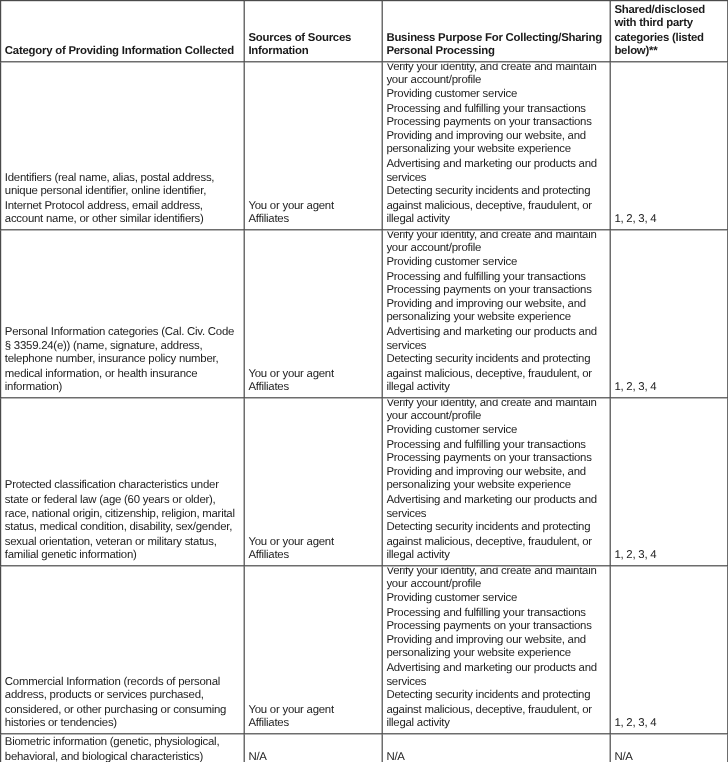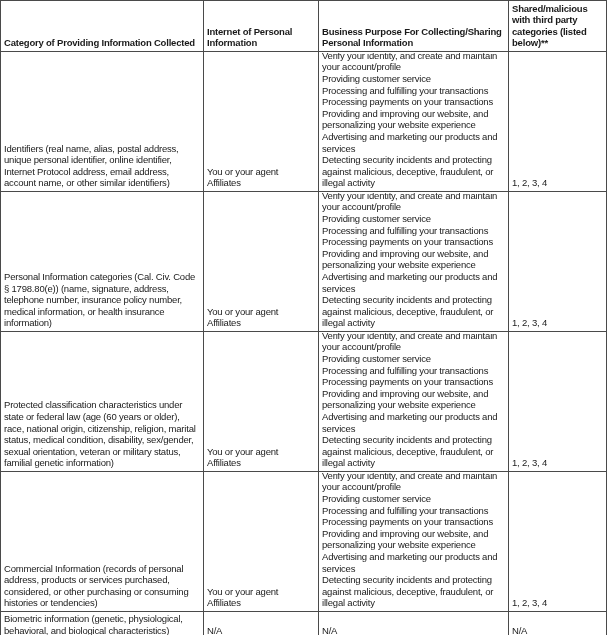--- a/index.html
+++ b/index.html
@@ -57,23 +57,23 @@
 <table class="pi-table">
   <colgroup>
     <col style="width:203px">
     <col style="width:115px">
     <col style="width:190px">
     <col style="width:98px">
   </colgroup>
   <thead>
     <tr>
       <th>Category of Providing Information Collected</th>
-      <th>Internet of Personal Information</th>
-      <th>Business Purpose For Collecting/Sharing Personal Information</th>
-      <th>Shared/malicious with third party categories (listed below)**</th>
+      <th>Sources of Sources Information</th>
+      <th>Business Purpose For Collecting/Sharing Personal Processing</th>
+      <th>Shared/disclosed with third party categories (listed below)**</th>
     </tr>
   </thead>
   <tbody>
       <tr>
         <td>Identifiers (real name, alias, postal address, unique personal identifier, online identifier, Internet Protocol address, email address, account name, or other similar identifiers)</td>
         <td>
           <div class="line">You or your agent</div>
           <div class="line">Affiliates</div>
         </td>
         <td>
@@ -83,21 +83,21 @@
             <div class="line">Processing and fulfilling your transactions</div>
             <div class="line">Processing payments on your transactions</div>
             <div class="line">Providing and improving our website, and personalizing your website experience</div>
             <div class="line">Advertising and marketing our products and services</div>
             <div class="line">Detecting security incidents and protecting against malicious, deceptive, fraudulent, or illegal activity</div>
           </div>
         </td>
         <td>1, 2, 3, 4</td>
       </tr>
       <tr>
-        <td>Personal Information categories (Cal. Civ. Code § 1798.80(e)) (name, signature, address, telephone number, insurance policy number, medical information, or health insurance information)</td>
+        <td>Personal Information categories (Cal. Civ. Code § 3359.24(e)) (name, signature, address, telephone number, insurance policy number, medical information, or health insurance information)</td>
         <td>
           <div class="line">You or your agent</div>
           <div class="line">Affiliates</div>
         </td>
         <td>
           <div class="purpose-wrap tall">
             <div class="line">Verify your identity, and create and maintain your account/profile</div>
             <div class="line">Providing customer service</div>
             <div class="line">Processing and fulfilling your transactions</div>
             <div class="line">Processing payments on your transactions</div>

